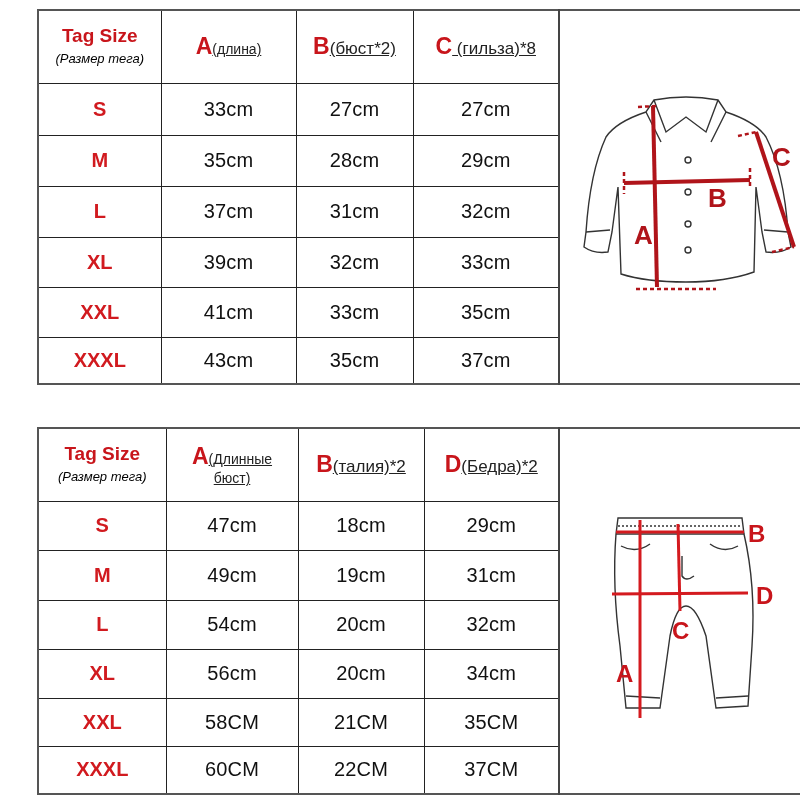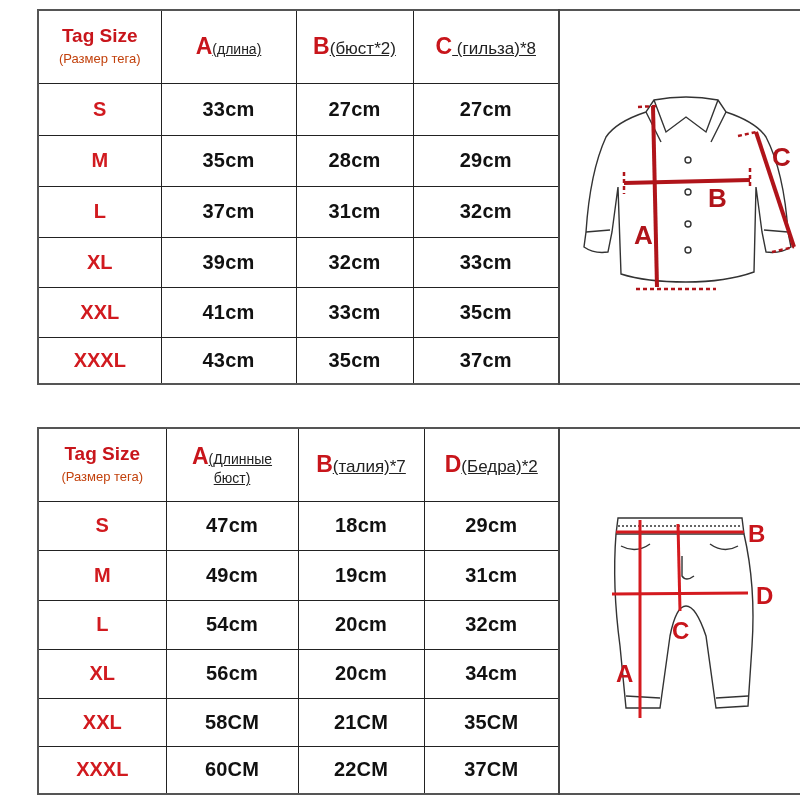--- a/index.html
+++ b/index.html
@@ -24,27 +24,27 @@
   .size-table td.img-cell {
     border-left: 2px solid #444;
     border-right: 2px solid #666;
     background: #fff;
   }
   #top-table { top: 9px; height: 374px; }
   #bottom-table { top: 427px; height: 366px; }
 
   .hdr-red { color: #c8151b; font-weight: bold; }
   .hdr-title { font-size: 19px; line-height: 24px; }
-  .hdr-sub { font-size: 13px; color: #c2410c; line-height: 22px; }
+  .hdr-sub { font-size: 13px; color: #000000; line-height: 22px; font-style: italic; }
   .hdr-letter { font-size: 23px; font-weight: bold; color: #c8151b; }
   .hdr-desc { font-size: 14px; color: #222; text-decoration: underline; }
   .hdr-desc.small { font-size: 17px; }
 
   .size-label { color: #d11a1f; font-weight: bold; font-size: 20px; }
-  .val { font-weight: bold; font-size: 20px; color: #111; letter-spacing: 0.2px; }
+  .val { font-weight: normal; font-size: 20px; color: #111; letter-spacing: 0.2px; }
 
   .drawing { display: block; margin: 0 auto; }
 </style>
 </head>
 <body>
 
 <table id="top-table" class="size-table">
   <colgroup>
     <col style="width:123px">
       <col style="width:135px">
@@ -153,21 +153,21 @@
       <tr style="height:73px">
     <td>
       <div class="hdr-red hdr-title">Tag Size</div>
       <div class="hdr-sub">(Размер тега)</div>
     </td>
     <td>
       <div><span class="hdr-letter">A</span><span class="hdr-desc">(Длинные</span></div>
       <div class="hdr-desc">бюст)</div>
     </td>
     <td>
-      <span class="hdr-letter">B</span><span class="hdr-desc small">(талия)*7</span>
+      <span class="hdr-letter">B</span><span class="hdr-desc small">(талия)*2</span>
     </td>
     <td>
       <span class="hdr-letter">D</span><span class="hdr-desc small">(Бедра)*2</span>
     </td>
     <td rowspan="7" class="img-cell">
       <svg class="drawing" width="240" height="230" viewBox="0 0 240 230">
         <g fill="none" stroke="#333" stroke-width="1.4">
           <path d="M52 22 L176 22 L178 38 Q190 90 186 150 L182 210 L150 212 L140 140 Q130 110 120 110 Q110 110 104 140 L94 212 L60 212 L54 150 Q46 90 50 38 Z"></path>
           <path d="M50 38 L178 38"></path>
           <path d="M52 30 L176 30" stroke-dasharray="2 2"></path>

